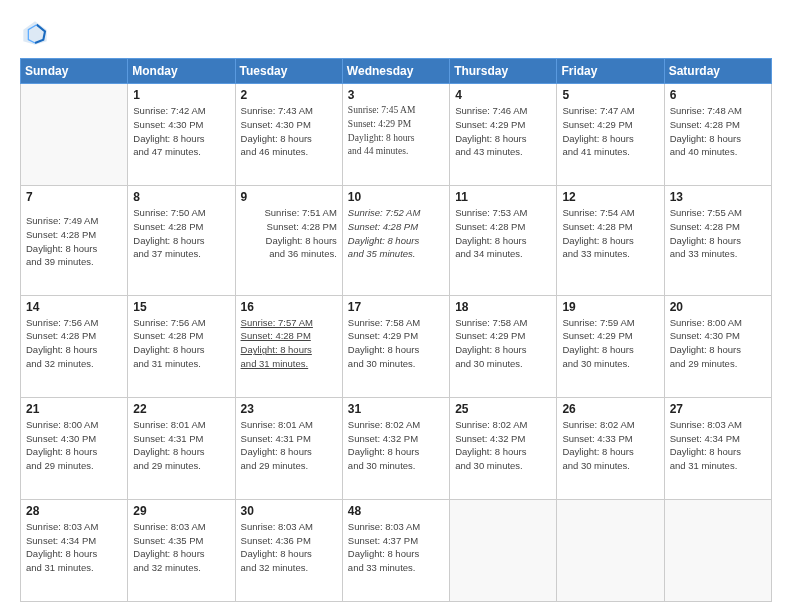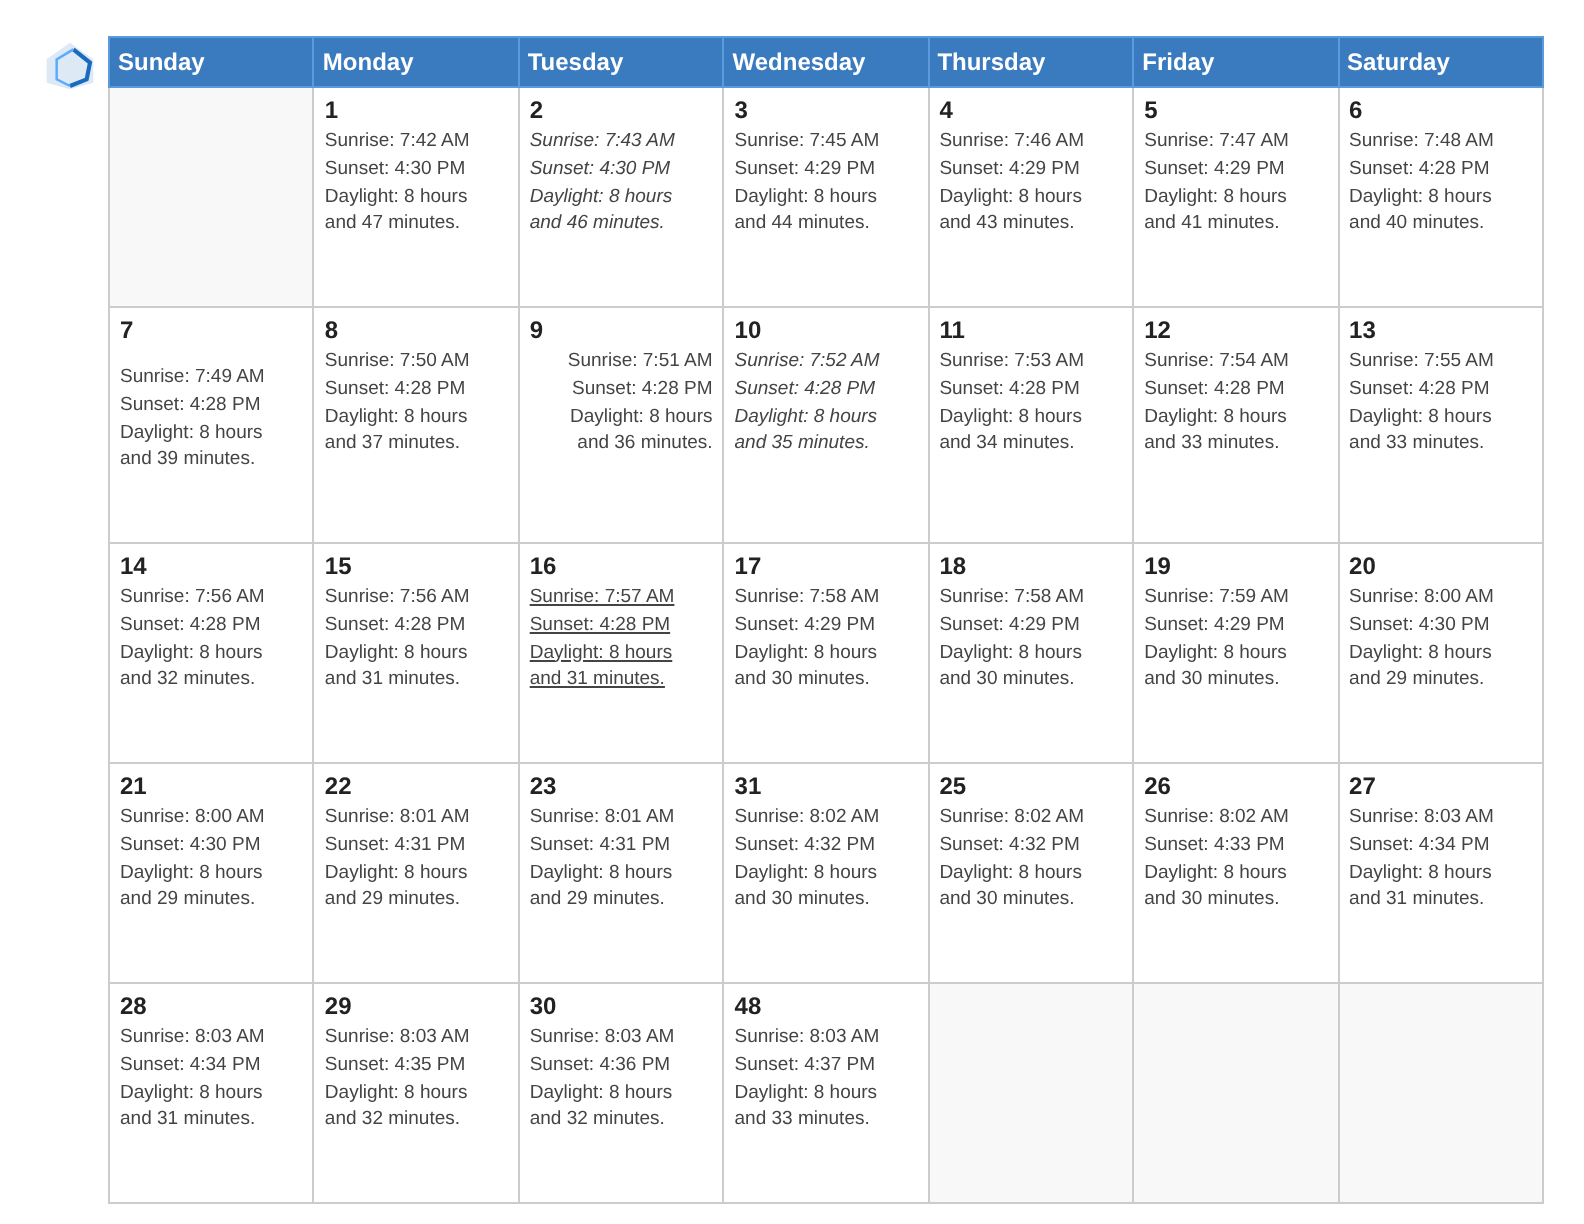--- a/index.html
+++ b/index.html
@@ -8,20 +8,21 @@
       background: #fff;
       width: 792px;
       height: 612px;
       overflow: hidden;
     }
     .page {
       width: 792px;
       height: 612px;
       padding: 18px 20px 10px 20px;
       display: flex;
+      flex-direction: column;
     }
     .header {
       display: flex;
       justify-content: space-between;
       align-items: flex-start;
       margin-bottom: 10px;
     }
     .logo {
       display: flex;
       align-items: center;
@@ -128,28 +129,28 @@
           <td class="empty"></td>
           <td>
             <div class="day-number">1</div>
             <div class="day-info" style="white-space: pre-line;">Sunrise: 7:42 AM
 Sunset: 4:30 PM
 Daylight: 8 hours
 and 47 minutes.</div>
           </td>
           <td>
             <div class="day-number">2</div>
-            <div class="day-info" style="white-space: pre-line; font-style: italic;">Sunrise: 7:43 AM
+            <div class="day-info" style="white-space: pre-line;">Sunrise: 7:43 AM
 Sunset: 4:30 PM
 Daylight: 8 hours
 and 46 minutes.</div>
           </td>
           <td>
             <div class="day-number">3</div>
-            <div class="day-info" style="white-space: pre-line;">Sunrise: 7:45 AM
+            <div class="day-info" style="white-space: pre-line; font-family: Liberation Serif, serif;">Sunrise: 7:45 AM
 Sunset: 4:29 PM
 Daylight: 8 hours
 and 44 minutes.</div>
           </td>
           <td>
             <div class="day-number">4</div>
             <div class="day-info" style="white-space: pre-line;">Sunrise: 7:46 AM
 Sunset: 4:29 PM
 Daylight: 8 hours
 and 43 minutes.</div>

